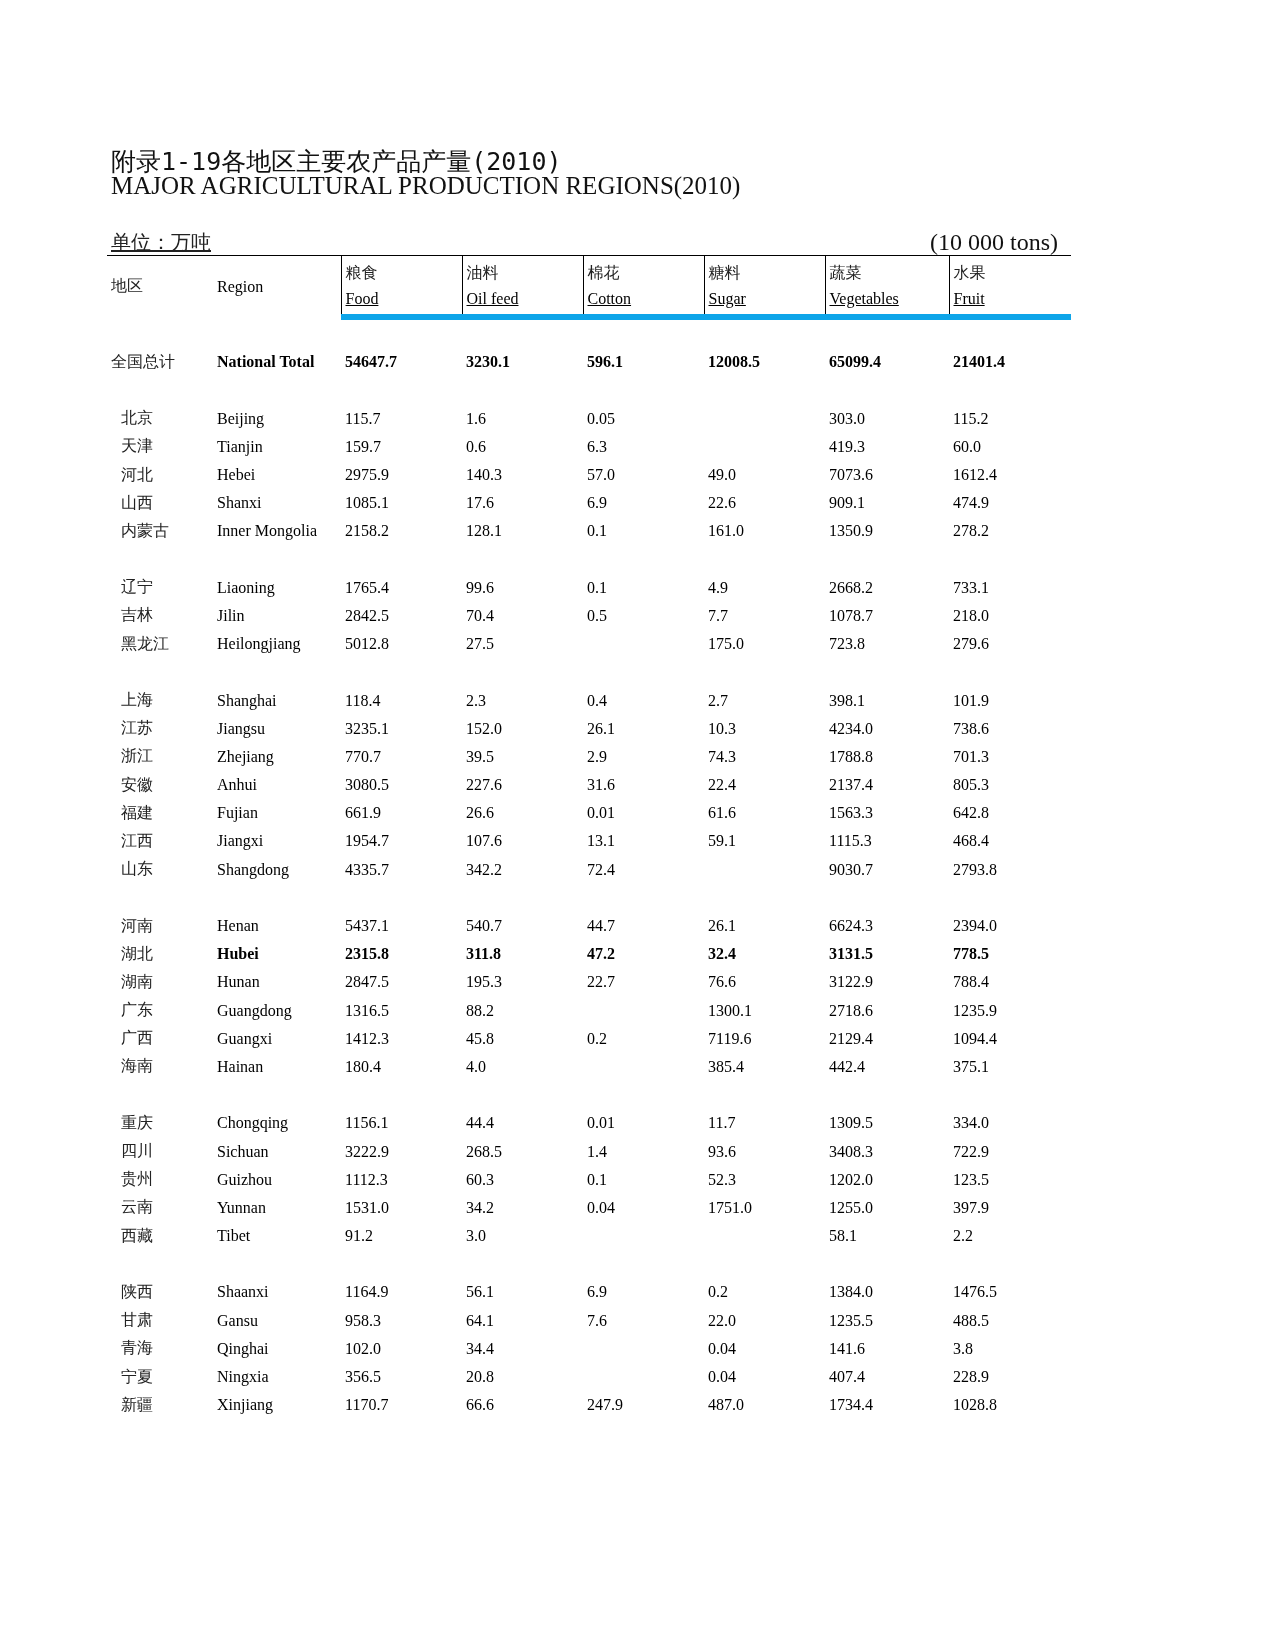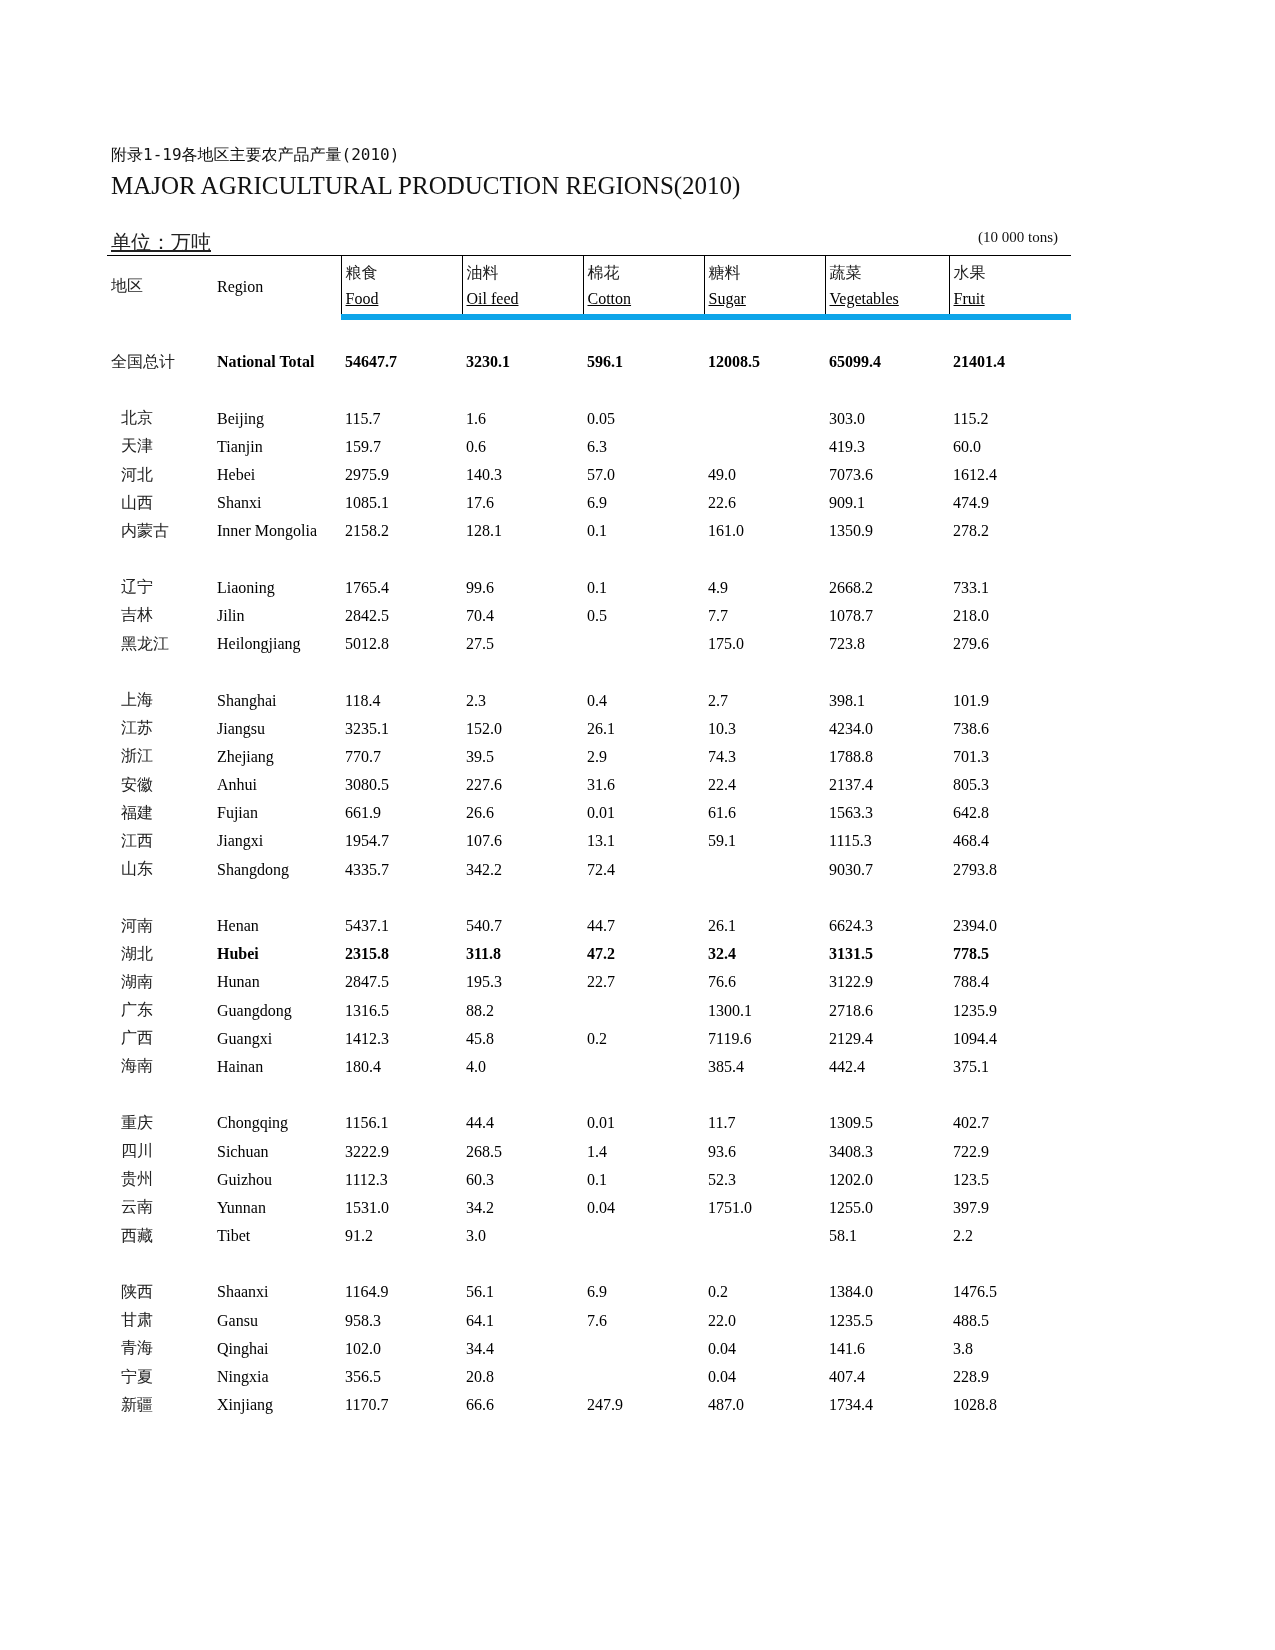--- a/index.html
+++ b/index.html
@@ -3,32 +3,32 @@
   <meta charset="utf-8">
   <style>
     html, body { margin: 0; padding: 0; background: #ffffff; }
     body {
       width: 1275px; height: 1650px; position: relative; overflow: hidden;
       font-family: "Liberation Serif", "DejaVu Serif", serif;
       color: #000;
     }
     .title-cn {
       position: absolute; left: 111px; top: 145px;
-      font-size: 16px; font-family: "DejaVu Sans Mono", "Liberation Mono", monospace;
+      font-size: 25px; font-family: "DejaVu Sans Mono", "Liberation Mono", monospace;
       letter-spacing: 0px; color: #111;
     }
     .title-en {
       position: absolute; left: 111px; top: 172px;
       font-size: 25px; color: #111;
     }
     .unit-cn {
       position: absolute; left: 111px; top: 229px; font-size: 20px; color: #111; text-decoration: underline;
     }
     .unit-en {
-      position: absolute; right: 217px; top: 229px; font-size: 15px; color: #111;
+      position: absolute; right: 217px; top: 229px; font-size: 24px; color: #111;
     }
     table.data {
       position: absolute; left: 107px; top: 255px;
       border-collapse: collapse; table-layout: fixed;
       font-size: 16px;
     }
     table.data col.c0 { width: 106px; }
     table.data col.c1 { width: 128px; }
     table.data col.cn { width: 121px; }
     table.data col.cv { width: 124px; }
@@ -324,21 +324,21 @@
         <td colspan="8"></td>
       </tr>
       <tr>
         <td class="cn-name cjk">重庆</td>
         <td class="en-name">Chongqing</td>
         <td class="num">1156.1</td>
         <td class="num">44.4</td>
         <td class="num">0.01</td>
         <td class="num">11.7</td>
         <td class="num">1309.5</td>
-        <td class="num">402.7</td>
+        <td class="num">334.0</td>
       </tr>
       <tr>
         <td class="cn-name cjk">四川</td>
         <td class="en-name">Sichuan</td>
         <td class="num">3222.9</td>
         <td class="num">268.5</td>
         <td class="num">1.4</td>
         <td class="num">93.6</td>
         <td class="num">3408.3</td>
         <td class="num">722.9</td>

